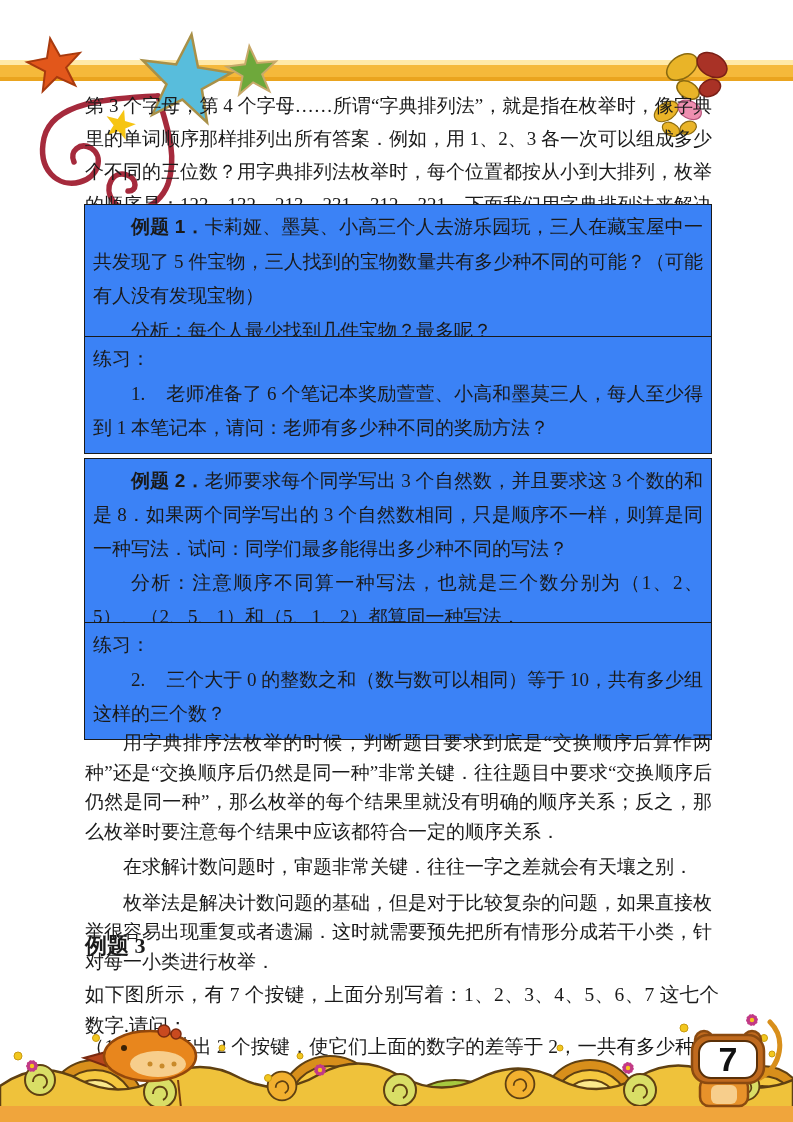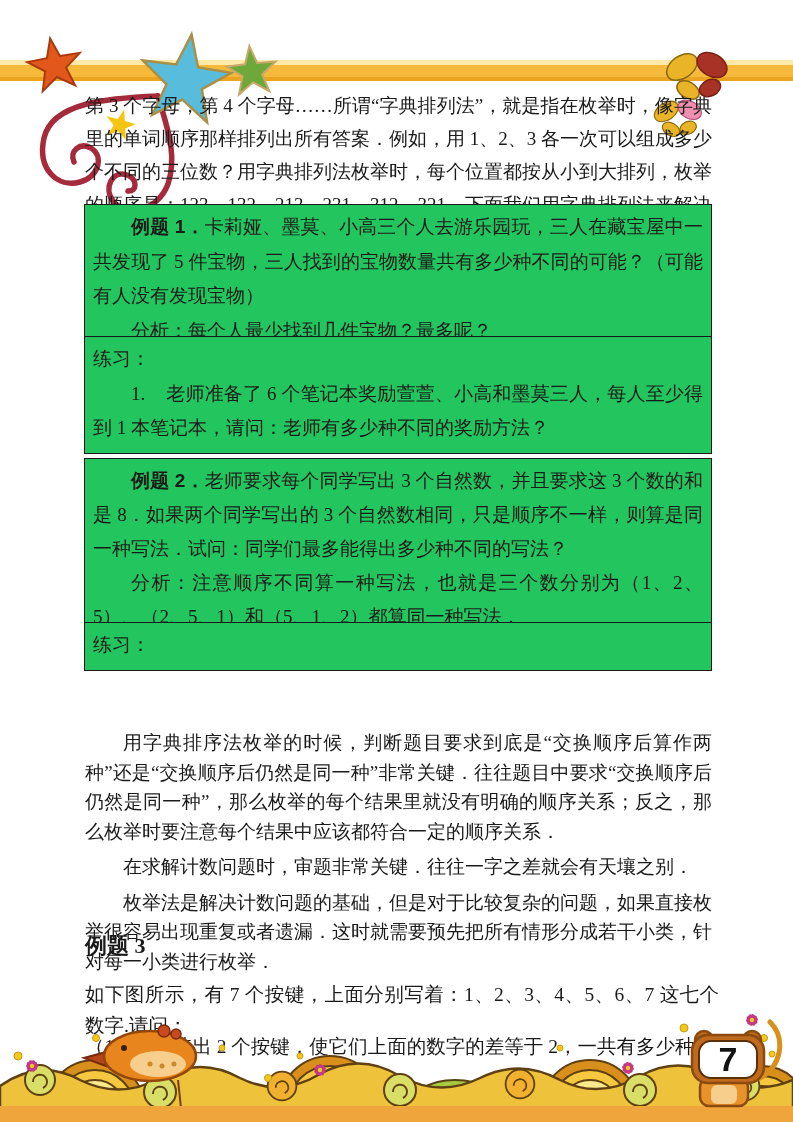--- a/index.html
+++ b/index.html
@@ -20,21 +20,21 @@
   }
   .top-decor,.butterfly-decor{position:absolute;z-index:2;}
   
   .txt{position:absolute;left:85px;width:627px;font-size:19px;text-align:justify;z-index:3;}
   .intro{top:70px;line-height:33px;}
   .box{
     position:absolute;left:84px;width:628px;
     border:1.5px solid #1a1a1a;
     padding:5px 8px 7px 8px;
     font-size:19px;line-height:34.5px;text-align:justify;
-    background:#22c55e;z-index:3;box-sizing:border-box;
+    background:#3b82f6;z-index:3;box-sizing:border-box;
   }
   .box p{margin:0;}
   .ind{text-indent:2em;}
   .lbl{font-family:"Liberation Sans","DejaVu Sans",sans-serif;font-weight:bold;}
   .itemno{margin-right:1.1em;}
   .b1{top:204px;}
   .b2{top:336px;}
   .b3{top:458px;line-height:34px;padding-left:8px;}
   .b4{top:622px;}
   .discussion{top:728px;line-height:29.5px;}
@@ -108,20 +108,21 @@
     <p class="ind"><span class="itemno">1.</span><span>老师准备了 6 个笔记本奖励萱萱、小高和墨莫三人，每人至少得到 1 本笔记本，请问：老师有多少种不同的奖励方法？</span></p>
   </section>
 
   <section class="box b3">
     <p class="ind"><span class="lbl">例题 2．</span><span>老师要求每个同学写出 3 个自然数，并且要求这 3 个数的和是 8．如果两个同学写出的 3 个自然数相同，只是顺序不一样，则算是同一种写法．试问：同学们最多能得出多少种不同的写法？</span></p>
     <p class="ind">分析：注意顺序不同算一种写法，也就是三个数分别为（1、2、5）、（2、5、1）和（5、1、2）都算同一种写法．</p>
   </section>
 
   <section class="box b4">
     <p>练习：</p>
+    <p class="ind"><span class="itemno">2.</span><span>三个大于 0 的整数之和（数与数可以相同）等于 10，共有多少组这样的三个数？</span></p>
   </section>
 
   <div class="txt discussion">
     <p class="ind">用字典排序法枚举的时候，判断题目要求到底是“交换顺序后算作两种”还是“交换顺序后仍然是同一种”非常关键．往往题目中要求“交换顺序后仍然是同一种”，那么枚举的每个结果里就没有明确的顺序关系；反之，那么枚举时要注意每个结果中应该都符合一定的顺序关系．</p>
     <p class="ind">在求解计数问题时，审题非常关键．往往一字之差就会有天壤之别．</p>
     <p class="ind">枚举法是解决计数问题的基础，但是对于比较复杂的问题，如果直接枚举很容易出现重复或者遗漏．这时就需要预先把所有情形分成若干小类，针对每一小类进行枚举．</p>
   </div>
 
   <h2 class="ex3-heading">例题 3</h2>
   <p class="txt paraD">如下图所示，有 7 个按键，上面分别写着：1、2、3、4、5、6、7 这七个数字.请问：</p>

